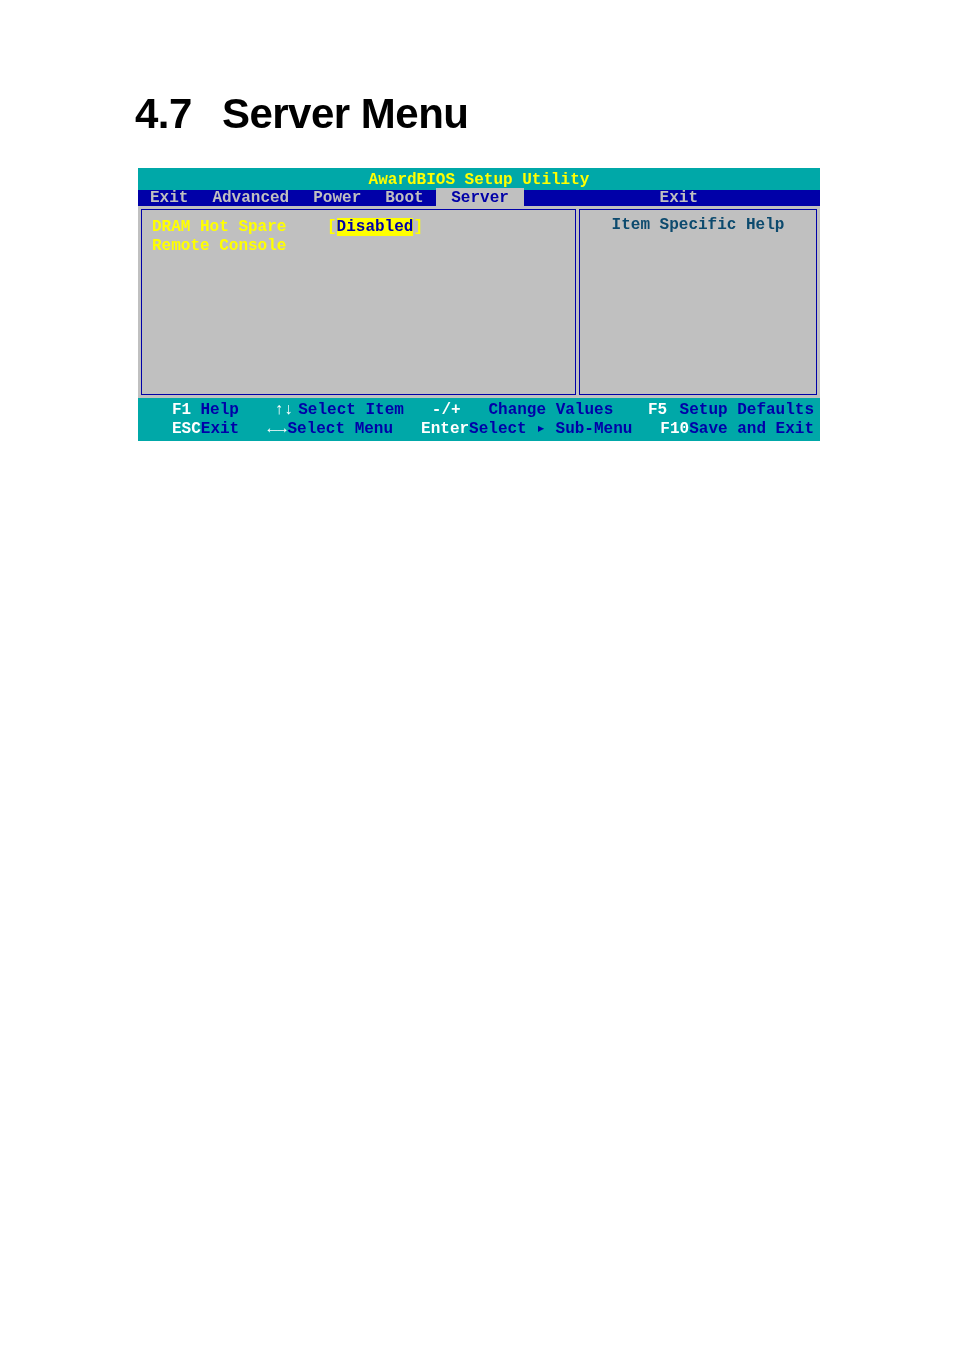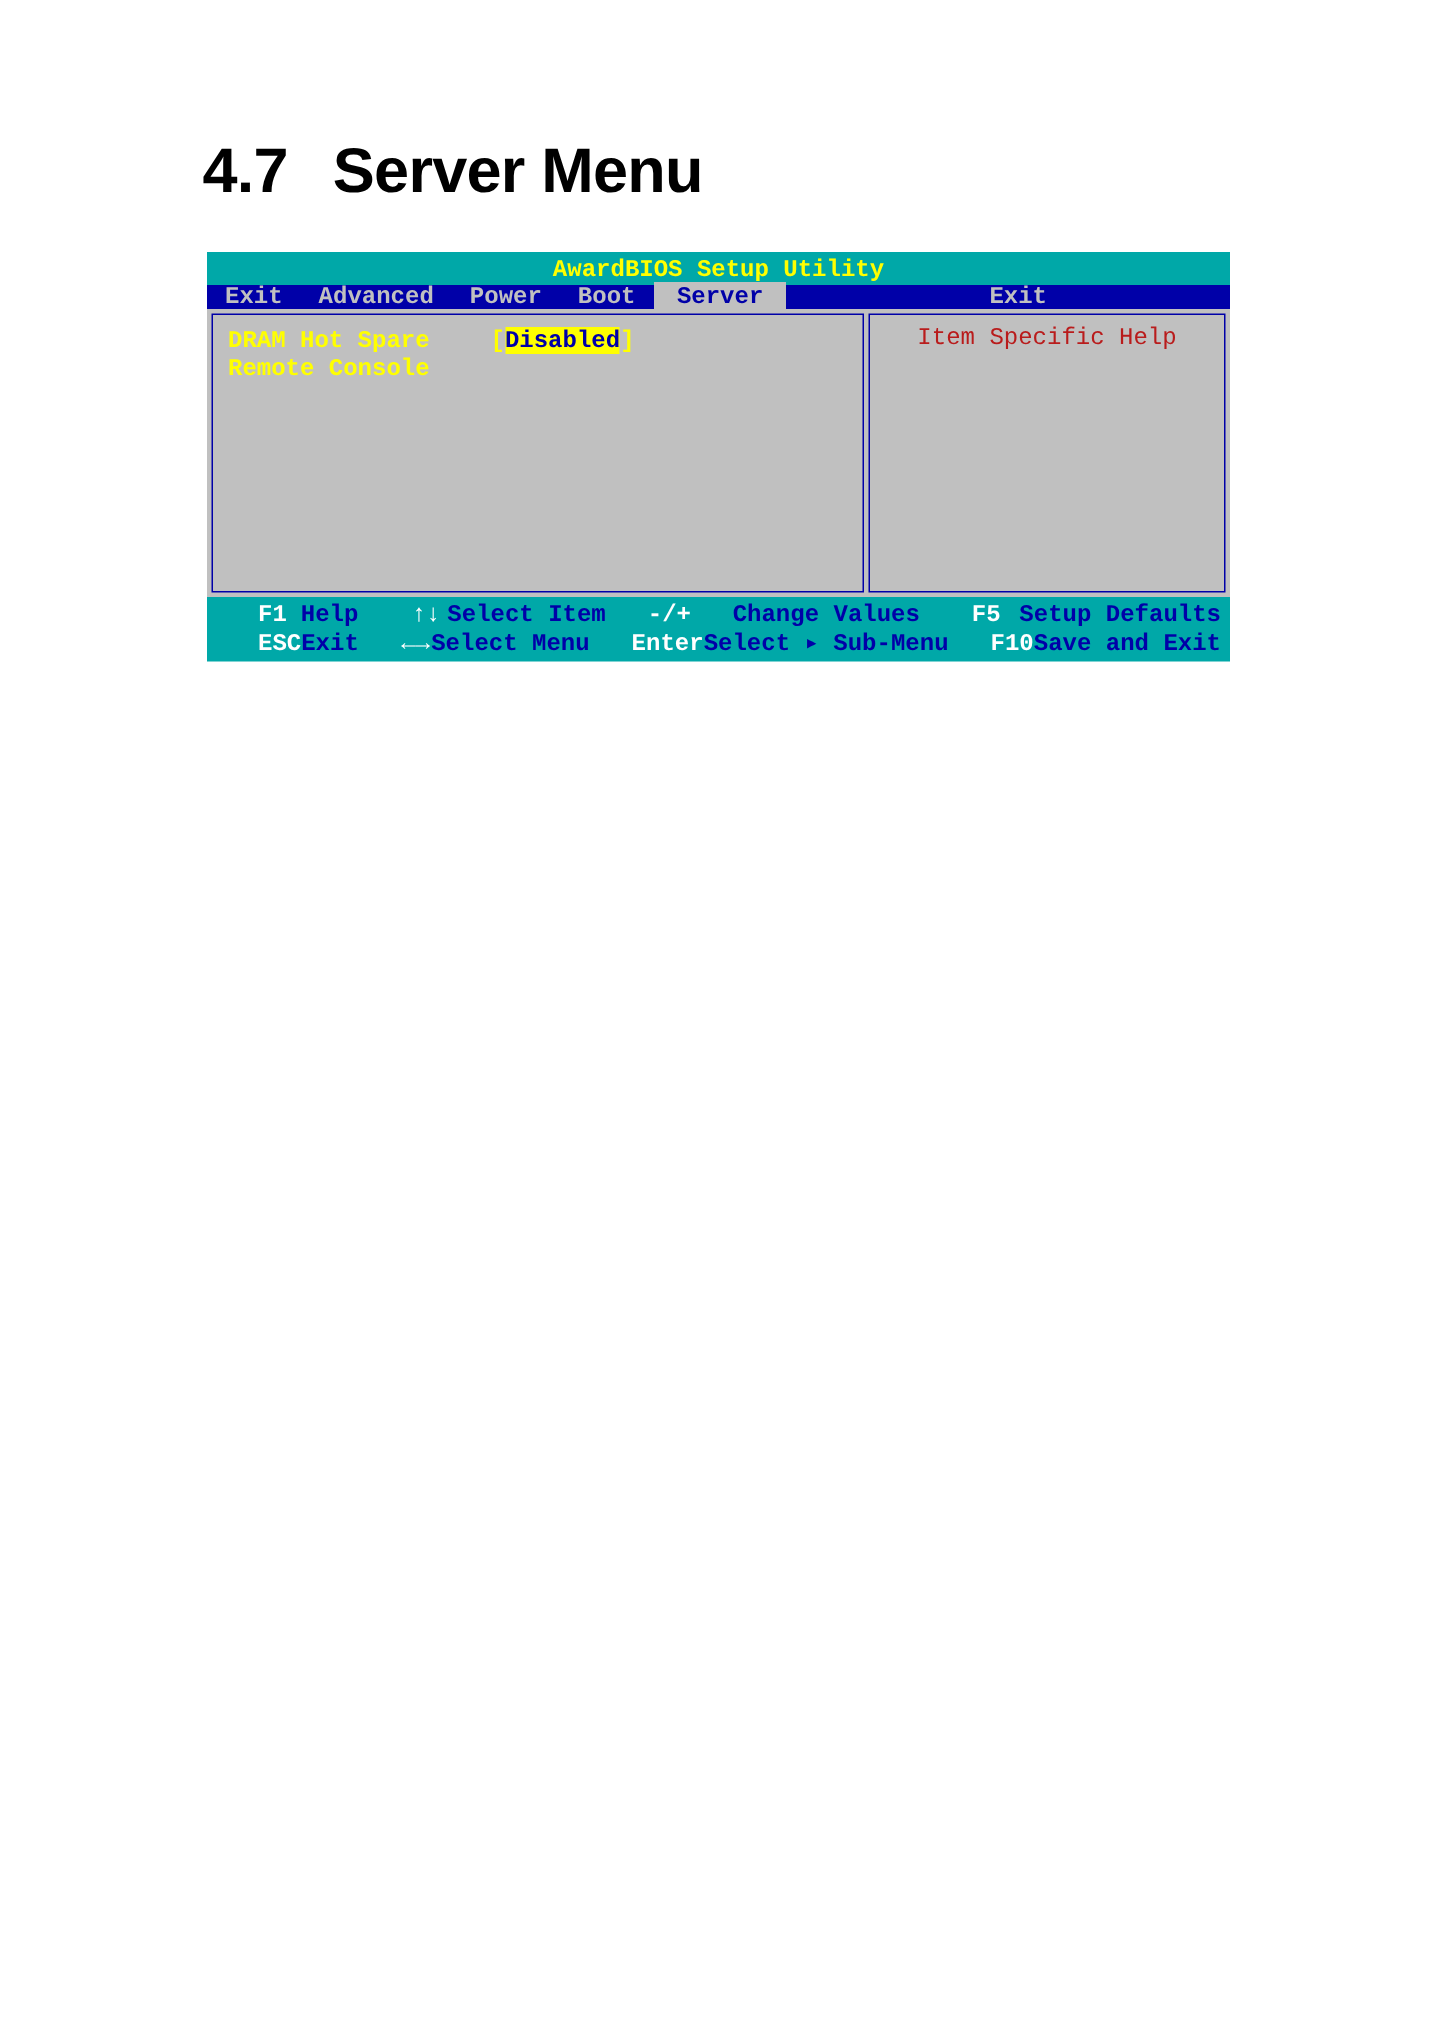--- a/index.html
+++ b/index.html
@@ -69,22 +69,22 @@
   
   .bios-right-pane {
     width: 238px;
     border: 1px solid #0000a8;
     margin: 3px 3px 3px 3px;
     padding: 4px 6px;
     color: #0000a8;
     text-align: center;
   }
   .bios-right-title {
-    color: #b91c1c;
-    font-weight: normal;
+    color: #0c4a6e;
+    font-weight: bold;
     padding: 2px 0;
     text-align: center;
   }
   
   .bios-option-row {
     display: flex;
     color: #ffff00;
     line-height: 1.15;
   }
   .bios-option-label {

